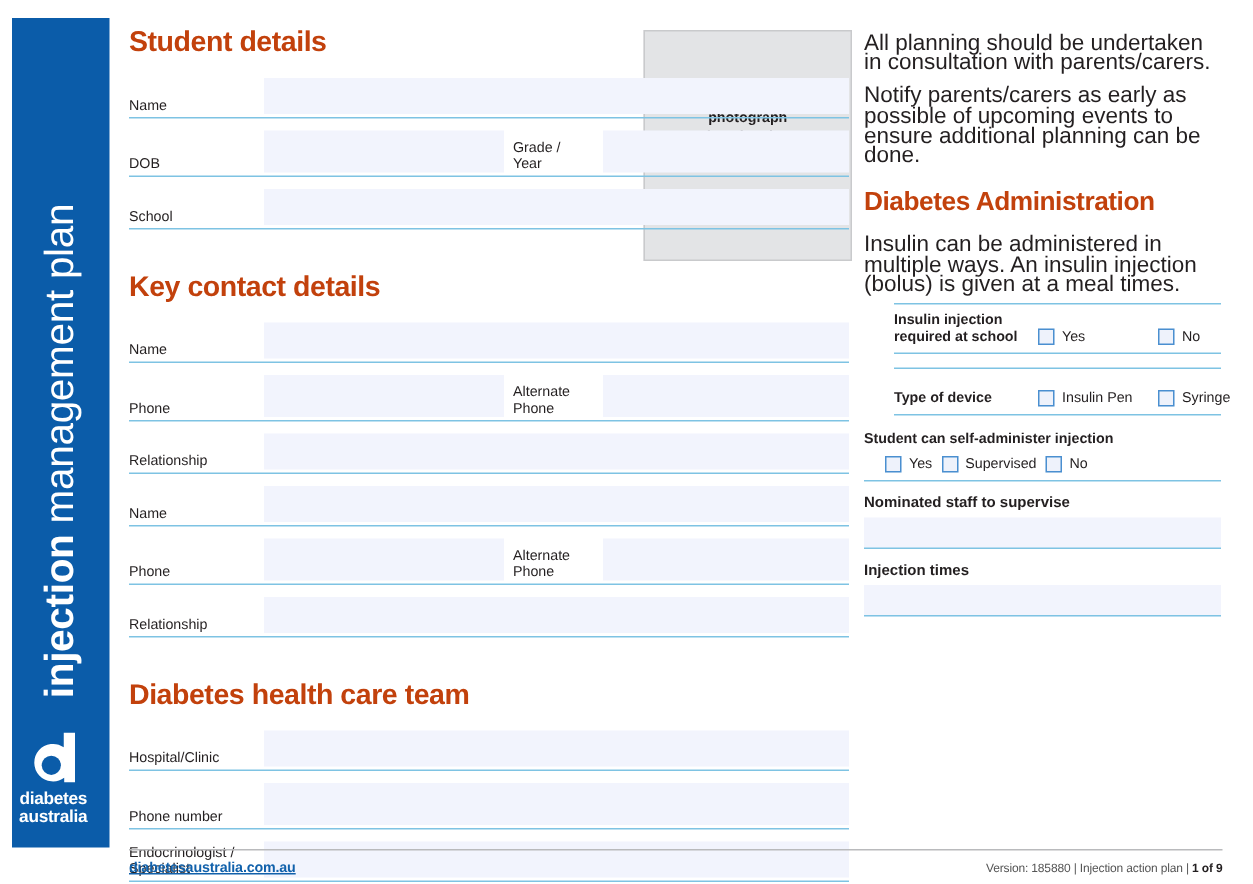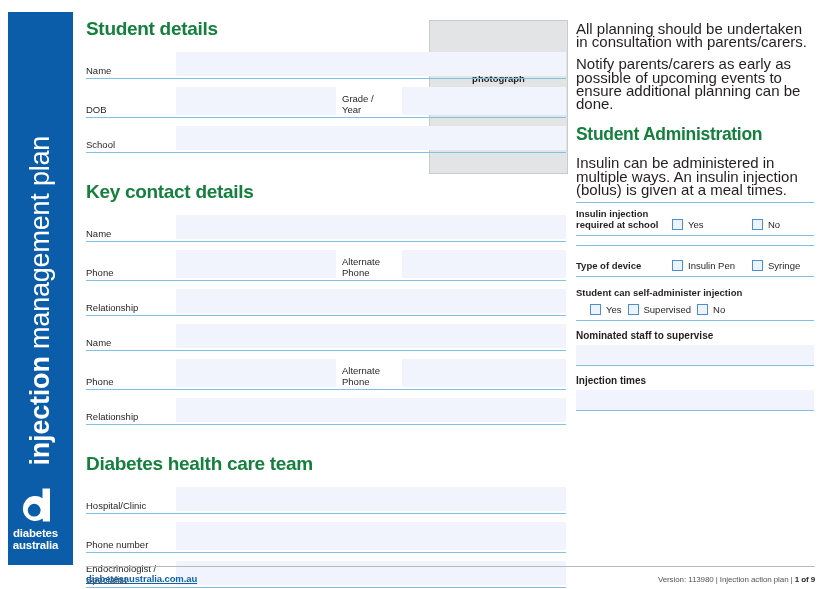--- a/index.html
+++ b/index.html
@@ -47,21 +47,21 @@
   .logo-text{
     color:#ffffff;font-size:11.5px;line-height:11.5px;
     text-align:center;font-weight:bold;letter-spacing:-0.2px;
   }
 
   
   .left-col{position:absolute;left:86px;top:18px;width:480px;}
   .right-col{position:absolute;left:576px;top:22px;width:238px;}
 
   h2.sec{
-    color:#15803d;
+    color:#c2410c;
     font-size:19px;
     font-weight:bold;
     margin:0 0 12px 0;
     letter-spacing:-0.3px;
     line-height:1.15;
   }
   h2.sec.small{font-size:17.5px;}
 
   
   .frow{
@@ -117,20 +117,21 @@
     font-size:15px;line-height:13.2px;
     margin:0 0 9px 0;color:#231f20;
   }
 
   .crow{
     display:flex;align-items:flex-end;
     border-top:1.5px solid #7ec3e3;
     border-bottom:1.5px solid #7ec3e3;
     padding:5px 0 5px 0;
     min-height:20px;
+    margin-left:20px;
   }
   .crow + .crow{border-top:0;margin-top:9px;border-top:1.5px solid #7ec3e3;}
   .crow .clbl{
     font-size:9.5px;line-height:11px;font-weight:bold;
     flex:0 0 96px;
   }
   .cbgroup{display:flex;align-items:center;gap:5px;flex:0 0 auto;text-align:right;}
   .cbgroup.w1{width:80px;}
   .cb{
     width:11px;height:11px;
@@ -274,21 +275,21 @@
       </div>
 
     </div>
   </div>
 
   <div class="right-col">
 
     <p class="rtext">All planning should be undertaken in consultation with parents/carers.</p>
     <p class="rtext">Notify parents/carers as early as possible of upcoming events to ensure additional planning can be done.</p>
 
-    <h2 class="sec small" style="margin-top:14px;">Student Administration</h2>
+    <h2 class="sec small" style="margin-top:14px;">Diabetes Administration</h2>
     <p class="rtext" style="margin-bottom:6px;">Insulin can be administered in multiple ways. An insulin injection (bolus) is given at a meal times.</p>
 
     <div class="crow">
       <div class="clbl">Insulin injection<br>required at school</div>
       <div class="cbgroup w1">
         <span class="cb"></span>
         <span class="cbl">Yes</span>
       </div>
       <div class="cbgroup">
         <span class="cb"></span>
@@ -328,17 +329,17 @@
     <div class="blk-label">Nominated staff to supervise</div>
     <div class="blk-field"></div>
 
     <div class="blk-label">Injection times</div>
     <div class="blk-field"></div>
   </div>
 
   <div class="footer">
     <a class="footer-link" href="#">diabetesaustralia.com.au</a>
     <div class="footer-meta">
-      <span>Version: 113980 | Injection action plan | </span><b>1 of 9</b>
+      <span>Version: 185880 | Injection action plan | </span><b>1 of 9</b>
     </div>
   </div>
 
 </div>
 
 </body></html>

